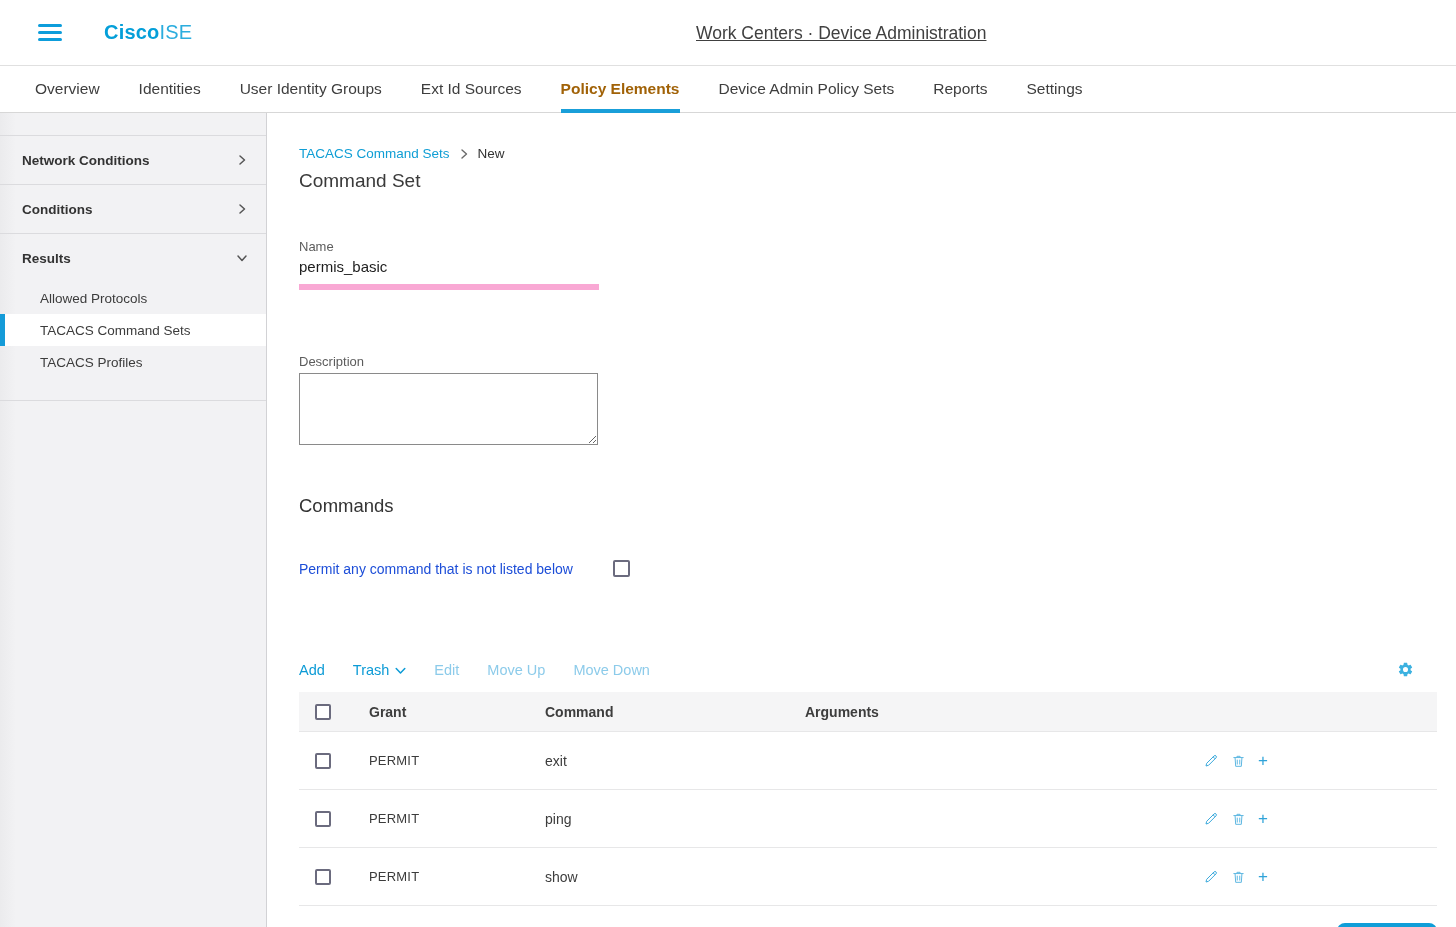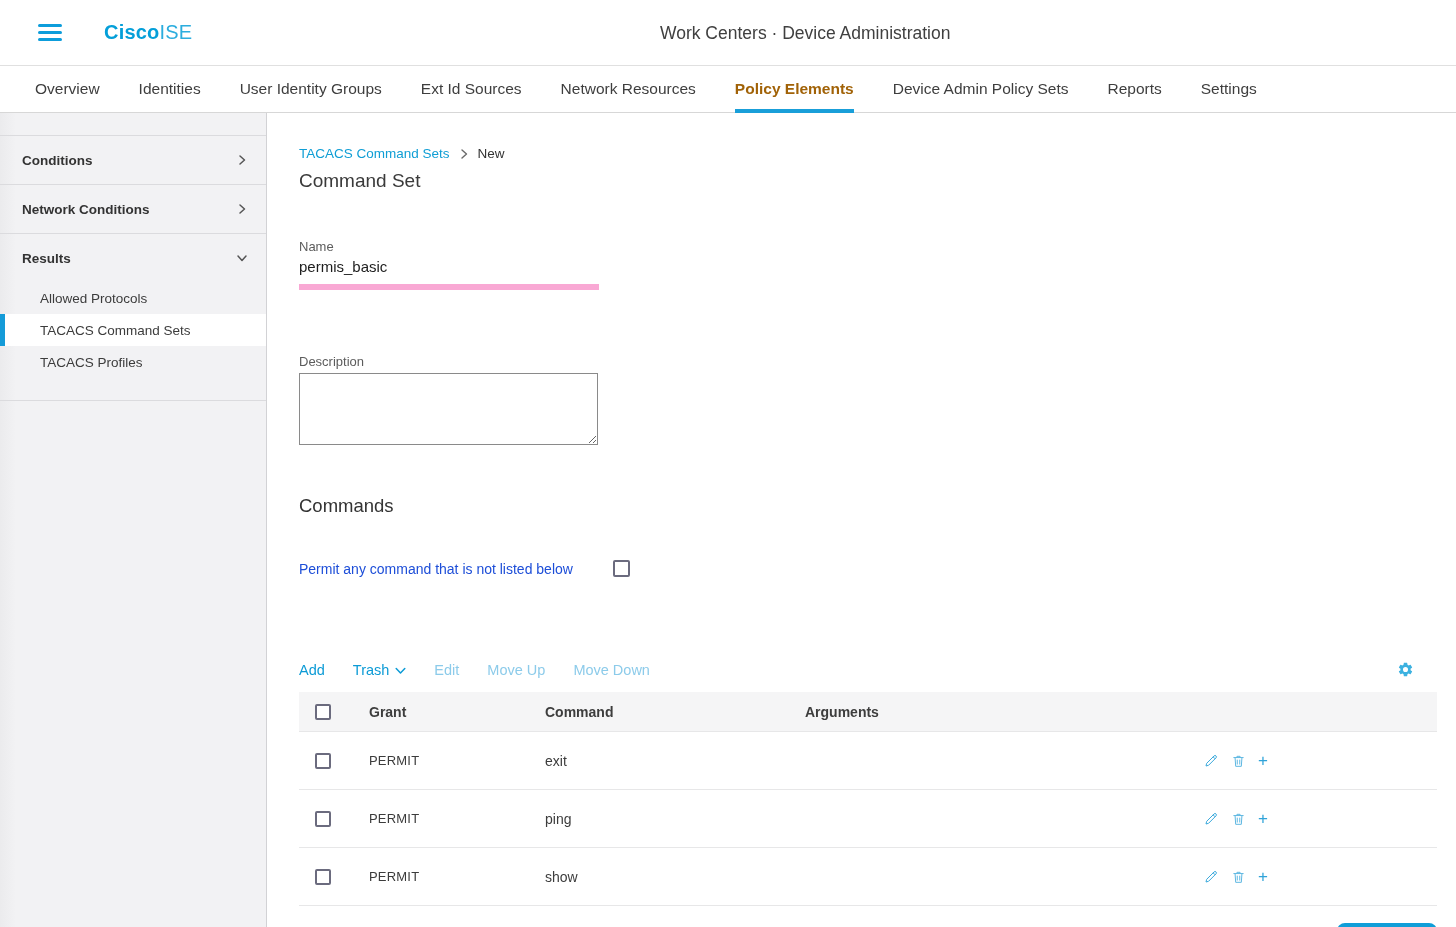--- a/index.html
+++ b/index.html
@@ -8,21 +8,21 @@
   .app { position:relative; width:1456px; height:927px; background:#fff; overflow:hidden; }
 
   
   .topbar { height:66px; display:flex; align-items:center; padding-left:38px;
             border-bottom:1px solid #e0e0e0; background:#fff; position:relative; }
   .menu-btn { width:24px; height:17px; display:flex; flex-direction:column; justify-content:space-between; cursor:pointer; }
   .menu-btn span { display:block; height:2.6px; background:#0d9ddb; border-radius:2px; }
   .brand { margin-left:42px; font-size:20px; letter-spacing:.2px; white-space:nowrap; }
   .brand .b1 { color:#049fd9; font-weight:700; }
   .brand .b2 { color:#2badde; font-weight:400; margin-left:0; }
-  .top-title { position:absolute; left:660px; top:0; line-height:66px; font-size:17.5px; color:#404040; }
+  .top-title { position:absolute; left:696px; top:0; line-height:66px; font-size:17.5px; color:#404040;text-decoration:underline; }
 
   
   .tabs { height:47px; display:flex; align-items:stretch; gap:39px; padding-left:35px;
           border-bottom:1px solid #d7d7d7; background:#fff; }
   .tab { display:flex; align-items:center; font-size:15.5px; color:#3e3e3e; position:relative; cursor:pointer; white-space:nowrap; }
   .tab.active { font-weight:700; color:#a16207; }
   .tab.active::after { content:''; position:absolute; left:0; right:0; bottom:-1px; height:4px; background:#199fd9; }
 
   
   .body { display:flex; height:814px; }
@@ -102,41 +102,40 @@
       <span class="b1">Cisco</span><span class="b2">ISE</span>
     </div>
     <div class="top-title">Work Centers · Device Administration</div>
   </header>
 
   <nav class="tabs" id="tabs">
       <div class="tab">Overview</div>
       <div class="tab">Identities</div>
       <div class="tab">User Identity Groups</div>
       <div class="tab">Ext Id Sources</div>
-      <div class="tab">Network Resources</div>
       <div class="tab active">Policy Elements</div>
       <div class="tab">Device Admin Policy Sets</div>
       <div class="tab">Reports</div>
       <div class="tab">Settings</div>
     </nav>
 
   <div class="body">
 
     <aside class="sidebar" id="sidebar">
   <div class="side-sec">
-    <span class="sec-label">Conditions</span>
+    <span class="sec-label">Network Conditions</span>
     <span class="chev">
       <svg width="12" height="12" viewBox="0 0 12 12">
               <path d="M4 2 L8.5 6 L4 10" stroke="#555" stroke-width="1.5" fill="none" stroke-linecap="round" stroke-linejoin="round"></path>
             </svg>
     </span>
   </div>
 
   <div class="side-sec">
-    <span class="sec-label">Network Conditions</span>
+    <span class="sec-label">Conditions</span>
     <span class="chev">
       <svg width="12" height="12" viewBox="0 0 12 12">
               <path d="M4 2 L8.5 6 L4 10" stroke="#555" stroke-width="1.5" fill="none" stroke-linecap="round" stroke-linejoin="round"></path>
             </svg>
     </span>
   </div>
 
   <div class="side-sec">
     <span class="sec-label">Results</span>
     <span class="chev down">

